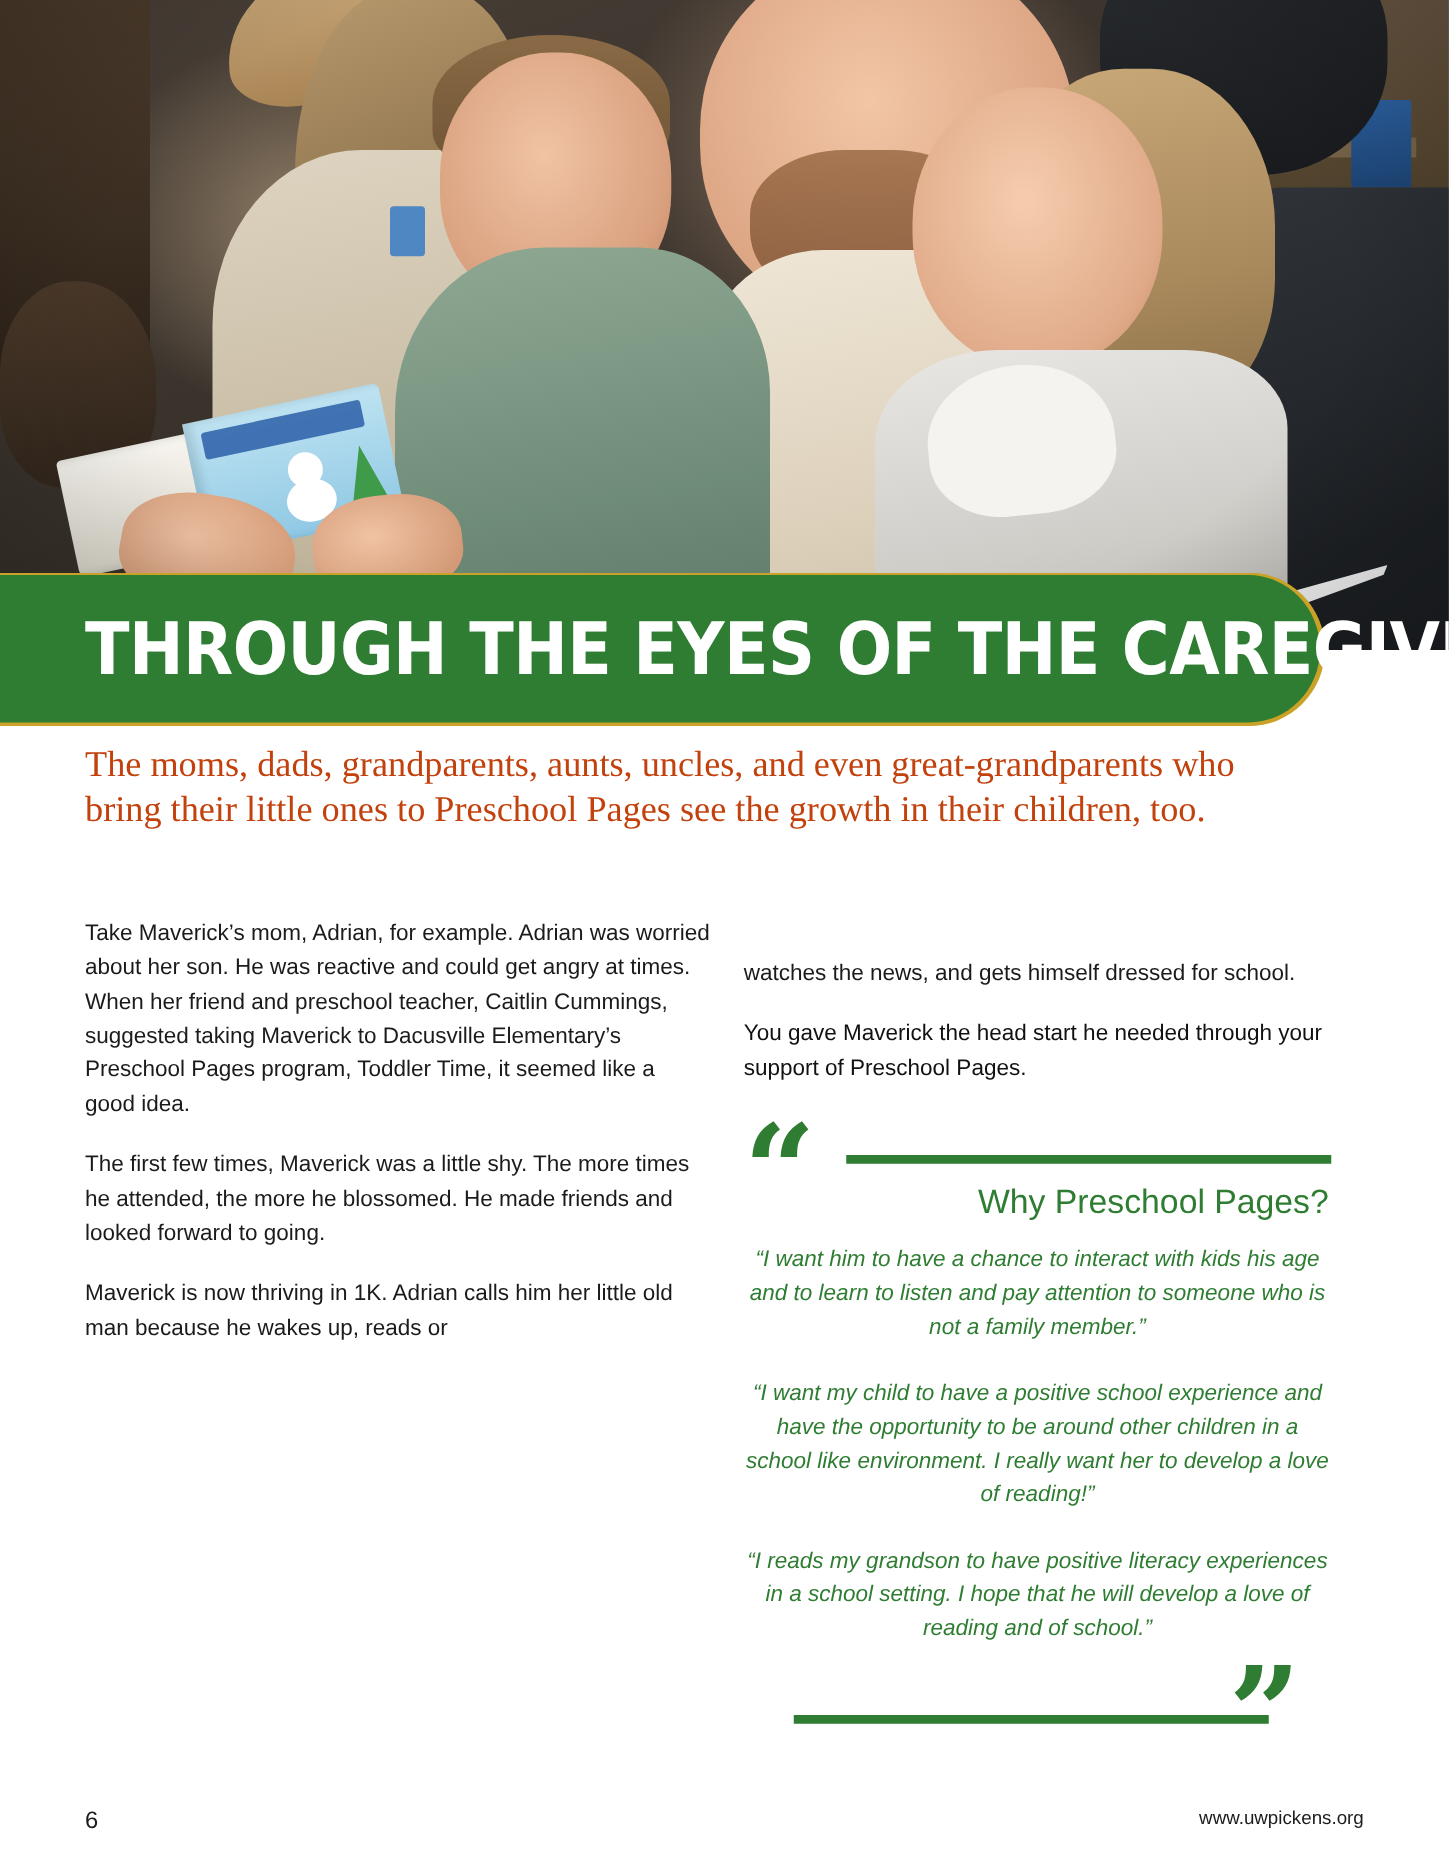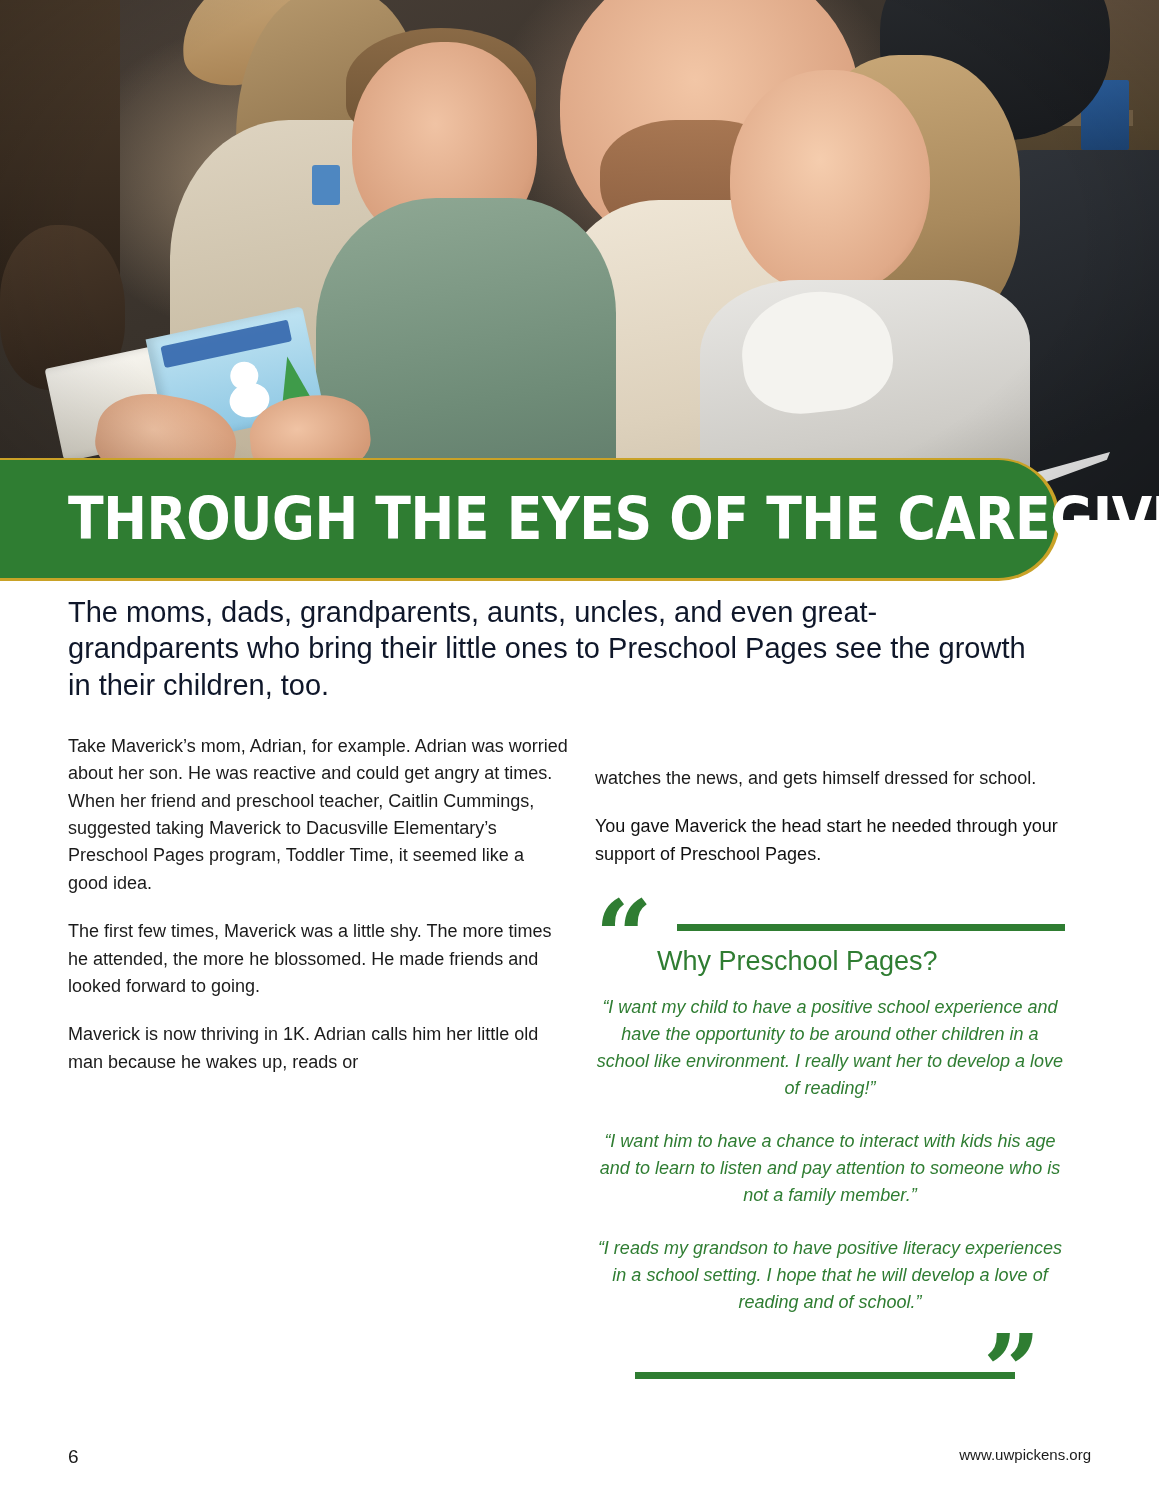--- a/index.html
+++ b/index.html
@@ -228,24 +228,24 @@
     margin-left: 82px;
     line-height: 1;
   }
 
   
   .deck {
     position: absolute;
     left: 68px;
     top: 594px;
     width: 960px;
-    color: #0f172a;
+    color: #c2410c;
     font-size: 29px;
     line-height: 1.25;
-    font-family: Liberation Sans, sans-serif;
+    font-family: Liberation Serif, serif;
   }
 
   
   .col {
     position: absolute;
     font-size: 18px;
     line-height: 1.52;
     color: #1b1b1b;
   }
   .col p { margin: 0 0 21px 0; }
@@ -280,21 +280,21 @@
     font-family: "DejaVu Serif", serif;
     font-weight: bold;
     font-size: 100px;
     line-height: 1;
   }
   .quote-heading {
     position: absolute;
     left: 62px;
     top: 36px;
     width: 406px;
-    text-align: left;
+    text-align: right;
     color: #2f7d32;
     font-size: 27px;
   }
   .quote-list {
     position: absolute;
     left: 0;
     top: 84px;
     width: 470px;
     text-align: center;
     color: #2f7d32;
@@ -391,22 +391,22 @@
 <div class="col col-right">
   <p>watches the news, and gets himself dressed for school.</p>
   <p class="lede-bold">You gave Maverick the head start he needed through your support of Preschool Pages.</p>
 </div>
 
 <div class="quote-block">
   <div class="quote-mark-open">“</div>
   <div class="quote-rule-top"></div>
   <div class="quote-heading">Why Preschool Pages?</div>
   <div class="quote-list">
+    <p>“I want him to have a chance to interact with kids his age and to learn to listen and pay attention to someone who is not a family member.”</p>
     <p>“I want my child to have a positive school experience and have the opportunity to be around other children in a school like environment. I really want her to develop a love of reading!”</p>
-    <p>“I want him to have a chance to interact with kids his age and to learn to listen and pay attention to someone who is not a family member.”</p>
     <p>“I reads my grandson to have positive literacy experiences in a school setting. I hope that he will develop a love of reading and of school.”</p>
   </div>
   <div class="quote-rule-bottom"></div>
   <div class="quote-mark-close">”</div>
 </div>
 
 <div class="footer-page">6</div>
 <div class="footer-url">www.uwpickens.org</div>
 
 </body></html>

